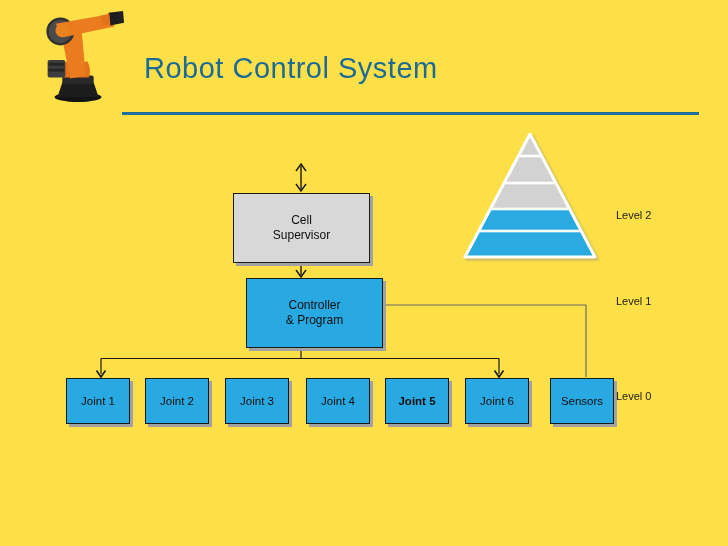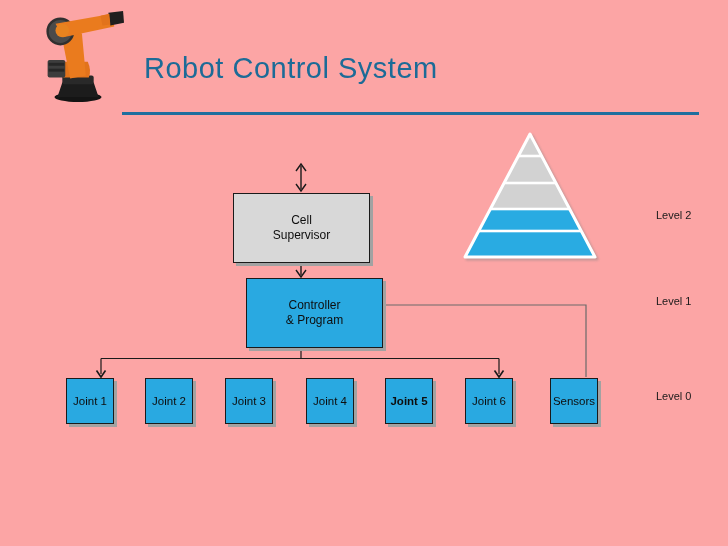--- a/index.html
+++ b/index.html
@@ -1,41 +1,41 @@
 <!DOCTYPE html>
 <html><head>
 <meta charset="utf-8">
 <style>
   html,body{margin:0;padding:0;background:#fff;}
   .slide{
-    position:relative;width:728px;height:546px;background:#fca5a5;overflow:hidden;
+    position:relative;width:728px;height:546px;background:#fde047;overflow:hidden;
     font-family:"Liberation Sans","DejaVu Sans",sans-serif;color:#111;
   }
   .page-title{
     position:absolute;left:144px;top:52px;margin:0;
     font-size:29px;font-weight:400;color:#1C6B97;letter-spacing:.5px;white-space:nowrap;
   }
   .title-rule{
     position:absolute;left:122px;top:112px;width:577px;height:3px;background:#1F6F9E;
   }
   .logo{position:absolute;left:30px;top:4px;width:96px;height:100px;}
   .connectors{position:absolute;left:0;top:0;width:728px;height:546px;pointer-events:none;}
   .box{
     position:absolute;box-sizing:border-box;border:1px solid #1a1a1a;
     box-shadow:3px 3px 0 #A2A2A2;
     display:flex;flex-direction:column;align-items:center;justify-content:center;
     text-align:center;font-size:12px;line-height:15px;color:#0e0e0e;
   }
   .box.gray{background:#D8D8D8;}
   .box.blue{background:#29A9E1;}
   .box.main{left:233px;width:137px;height:70px;}
-  .box.small{top:378px;width:48px;height:46px;font-size:11.5px;}
+  .box.small{top:378px;width:64px;height:46px;font-size:11.5px;}
   .pyramid{position:absolute;left:456px;top:124px;width:146px;height:140px;
     filter:drop-shadow(2px 2px 1px rgba(130,130,130,.45));}
-  .level-label{position:absolute;left:616px;font-size:11px;color:#1a1a1a;white-space:nowrap;margin-left:40px;}
+  .level-label{position:absolute;left:616px;font-size:11px;color:#1a1a1a;white-space:nowrap;}
   .lv2{top:209px;} .lv1{top:295px;} .lv0{top:390px;}
 </style>
 </head>
 <body>
 
 <div class="slide">
 
   <svg class="logo" viewBox="0 0 98 102" aria-hidden="true">
     <ellipse cx="49" cy="95" rx="24" ry="5" fill="#141414"></ellipse>
     <path d="M28 95 L33 80 L65 80 L70 95 Z" fill="#1c1c1c"></path>

